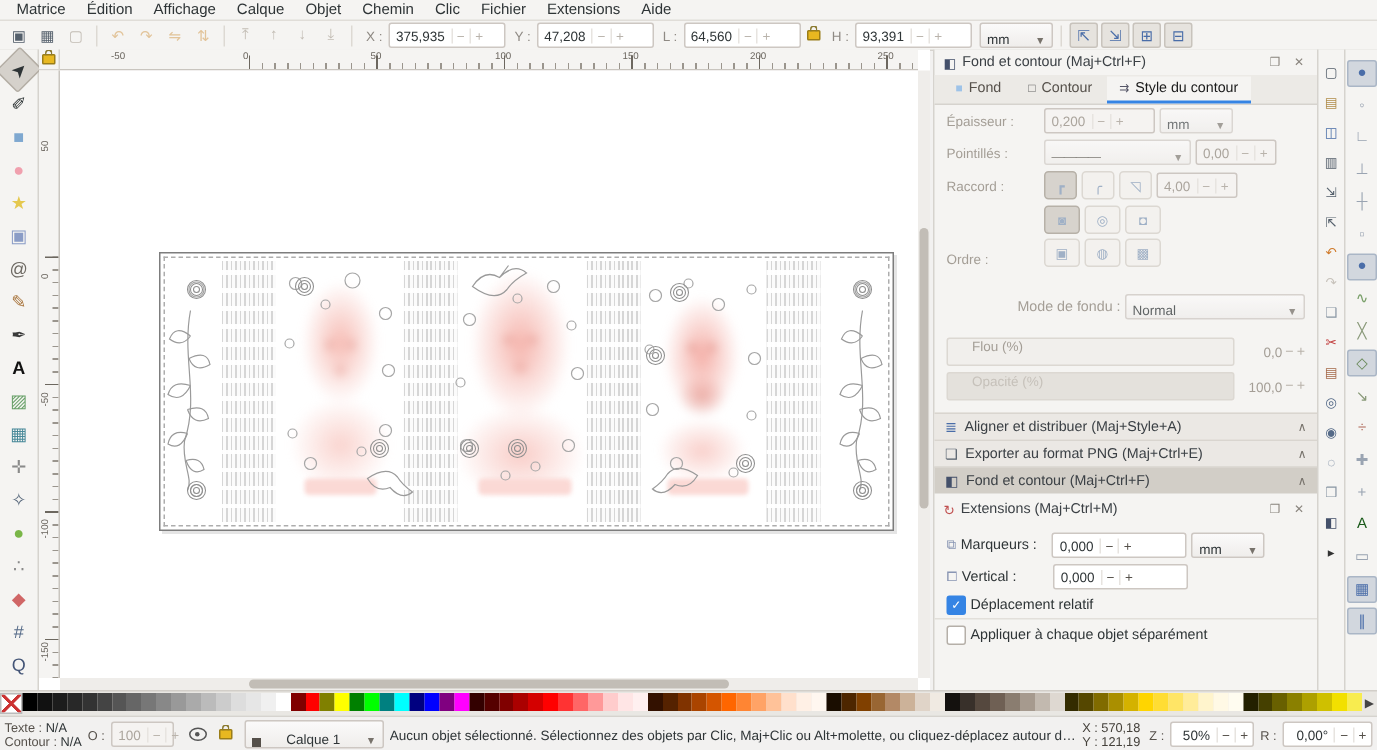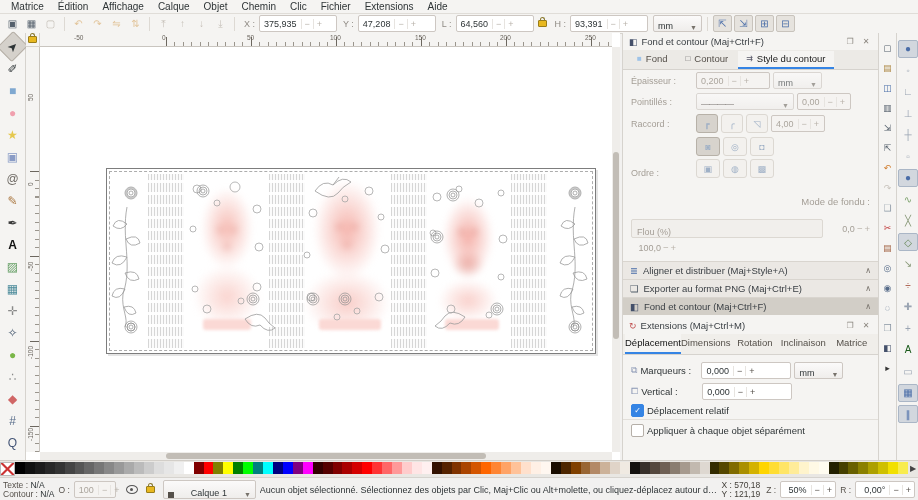--- a/index.html
+++ b/index.html
@@ -68,21 +68,21 @@
   .tabs{display:flex;align-items:flex-end;background:#eceae6;border-bottom:1px solid #d6d3ce;padding:0 6px;gap:2px;height:19px}
   .tab{padding:2px 8px 3px;display:flex;gap:4px;align-items:center;color:#55504a;border-bottom:2px solid transparent}
   .tab .ticon{font-size:8px}
   .tab.active{border-bottom-color:#3584e4;color:#1a1a1a;background:#f5f4f2}
   .row{display:flex;align-items:center;gap:3px;padding:2px 8px}
   .rlab{width:62px;text-align:left;color:#a49e96;font-size:9px}
   .mini{min-width:20px;height:17px;border:1px solid #dcd8d2;border-radius:3px;background:#f3f1ee;
         display:flex;align-items:center;justify-content:center;font-size:9px;color:#9fb0c6}
   .mini.on{background:#d7d3cd;border-color:#b7b1a8}
   .slider-row{display:flex;align-items:center;gap:2px;padding:2px 8px 2px 8px}
-  .slider{flex:1;height:17px;border:1px solid #dcd8d2;border-radius:2px;background:#f1efec;display:flex;align-items:flex-end;padding:0 5px;font-size:9px;color:#a49e96}
+  .slider{flex:1;height:17px;border:1px solid #dcd8d2;border-radius:2px;background:#f1efec;display:flex;align-items:flex-start;padding:0 16px;font-size:9px;color:#a49e96}
   .slider.filled{background:#e4e1dc;color:#c6c1ba}
   .sval{width:30px;text-align:right;color:#a49e96;font-size:9px}
   .dockbar{height:17px;display:flex;align-items:center;gap:5px;padding:0 7px;background:#ebe8e4;border-top:1px solid #d9d5cf;color:#3b4045}
   .dockbar .grow{flex:1}
   .dockbar.on{background:#d2cec7}
   .chev{color:#77726b;font-size:8px}
   
   .ttabs{display:flex;border-bottom:1px solid #d6d3ce;background:#f0eeea;padding:0 2px}
   .ttab{flex:1;text-align:center;padding:3px 0 4px;color:#55504a;border-bottom:2px solid transparent;font-size:9.5px}
   .ttab.active{border-bottom-color:#3584e4;color:#111;background:#f5f4f2}
@@ -424,30 +424,37 @@
         <span class="mini on">◙</span>
         <span class="mini">◎</span>
         <span class="mini">◘</span>
         <span class="mini">▣</span>
         <span class="mini">◍</span>
         <span class="mini">▩</span>
       </span>
   </div>
   <div class="row" style="margin-top:14px;justify-content:flex-end">
     <span style="color:#a49e96">Mode de fondu :</span>
+    <div class="combo" style="width:110px;opacity:.75;justify-content:space-between">
+      <span>Normal</span>
+        <span class="arr">▼</span>
+      </div>
   </div>
   <div class="slider-row" style="margin-top:8px">
     <div class="slider">
         <span>Flou (%)</span>
       </div>
     <span class="sval">0,0</span>
     <span style="color:#b9b3ab">−</span>
       <span style="color:#b9b3ab">+</span>
   </div>
   <div class="slider-row">
+    <div class="slider filled">
+        <span>Opacité (%)</span>
+      </div>
     <span class="sval">100,0</span>
     <span style="color:#b9b3ab">−</span>
       <span style="color:#b9b3ab">+</span>
   </div>
 
   <div id="dockbars" style="margin-top:6px">
       <div class="dockbar">
         <span style="color: rgb(74, 109, 168);">≣</span>
         <span>Aligner et distribuer (Maj+Style+A)</span>
         <span class="grow"></span>
@@ -467,27 +474,20 @@
       </div>
     </div>
 
   <div class="ptitle" style="margin-top:2px">
     <span class="picon" style="color:#c05050">↻</span>
     <span>Extensions (Maj+Ctrl+M)</span>
     <span class="grow"></span>
     <span class="winbtn">❐</span>
     <span class="winbtn">✕</span>
   </div>
-  <div class="ttabs" id="tr-tabs">
-      <span class="ttab active">Déplacement</span>
-      <span class="ttab">Dimensions</span>
-      <span class="ttab">Rotation</span>
-      <span class="ttab">Inclinaison</span>
-      <span class="ttab">Matrice</span>
-    </div>
 
   <div class="row" style="margin-top:5px">
     <span class="ticon2">⧉</span>
     <span style="width:58px;color:#2e3436">Marqueurs :</span>
     <div class="entry" style="width:88px">
       <span class="val">0,000</span>
       <span class="spin" style="color:#55504a">−</span>
         <span class="spin" style="color:#55504a">+</span>
       </div>
     <div class="combo">

